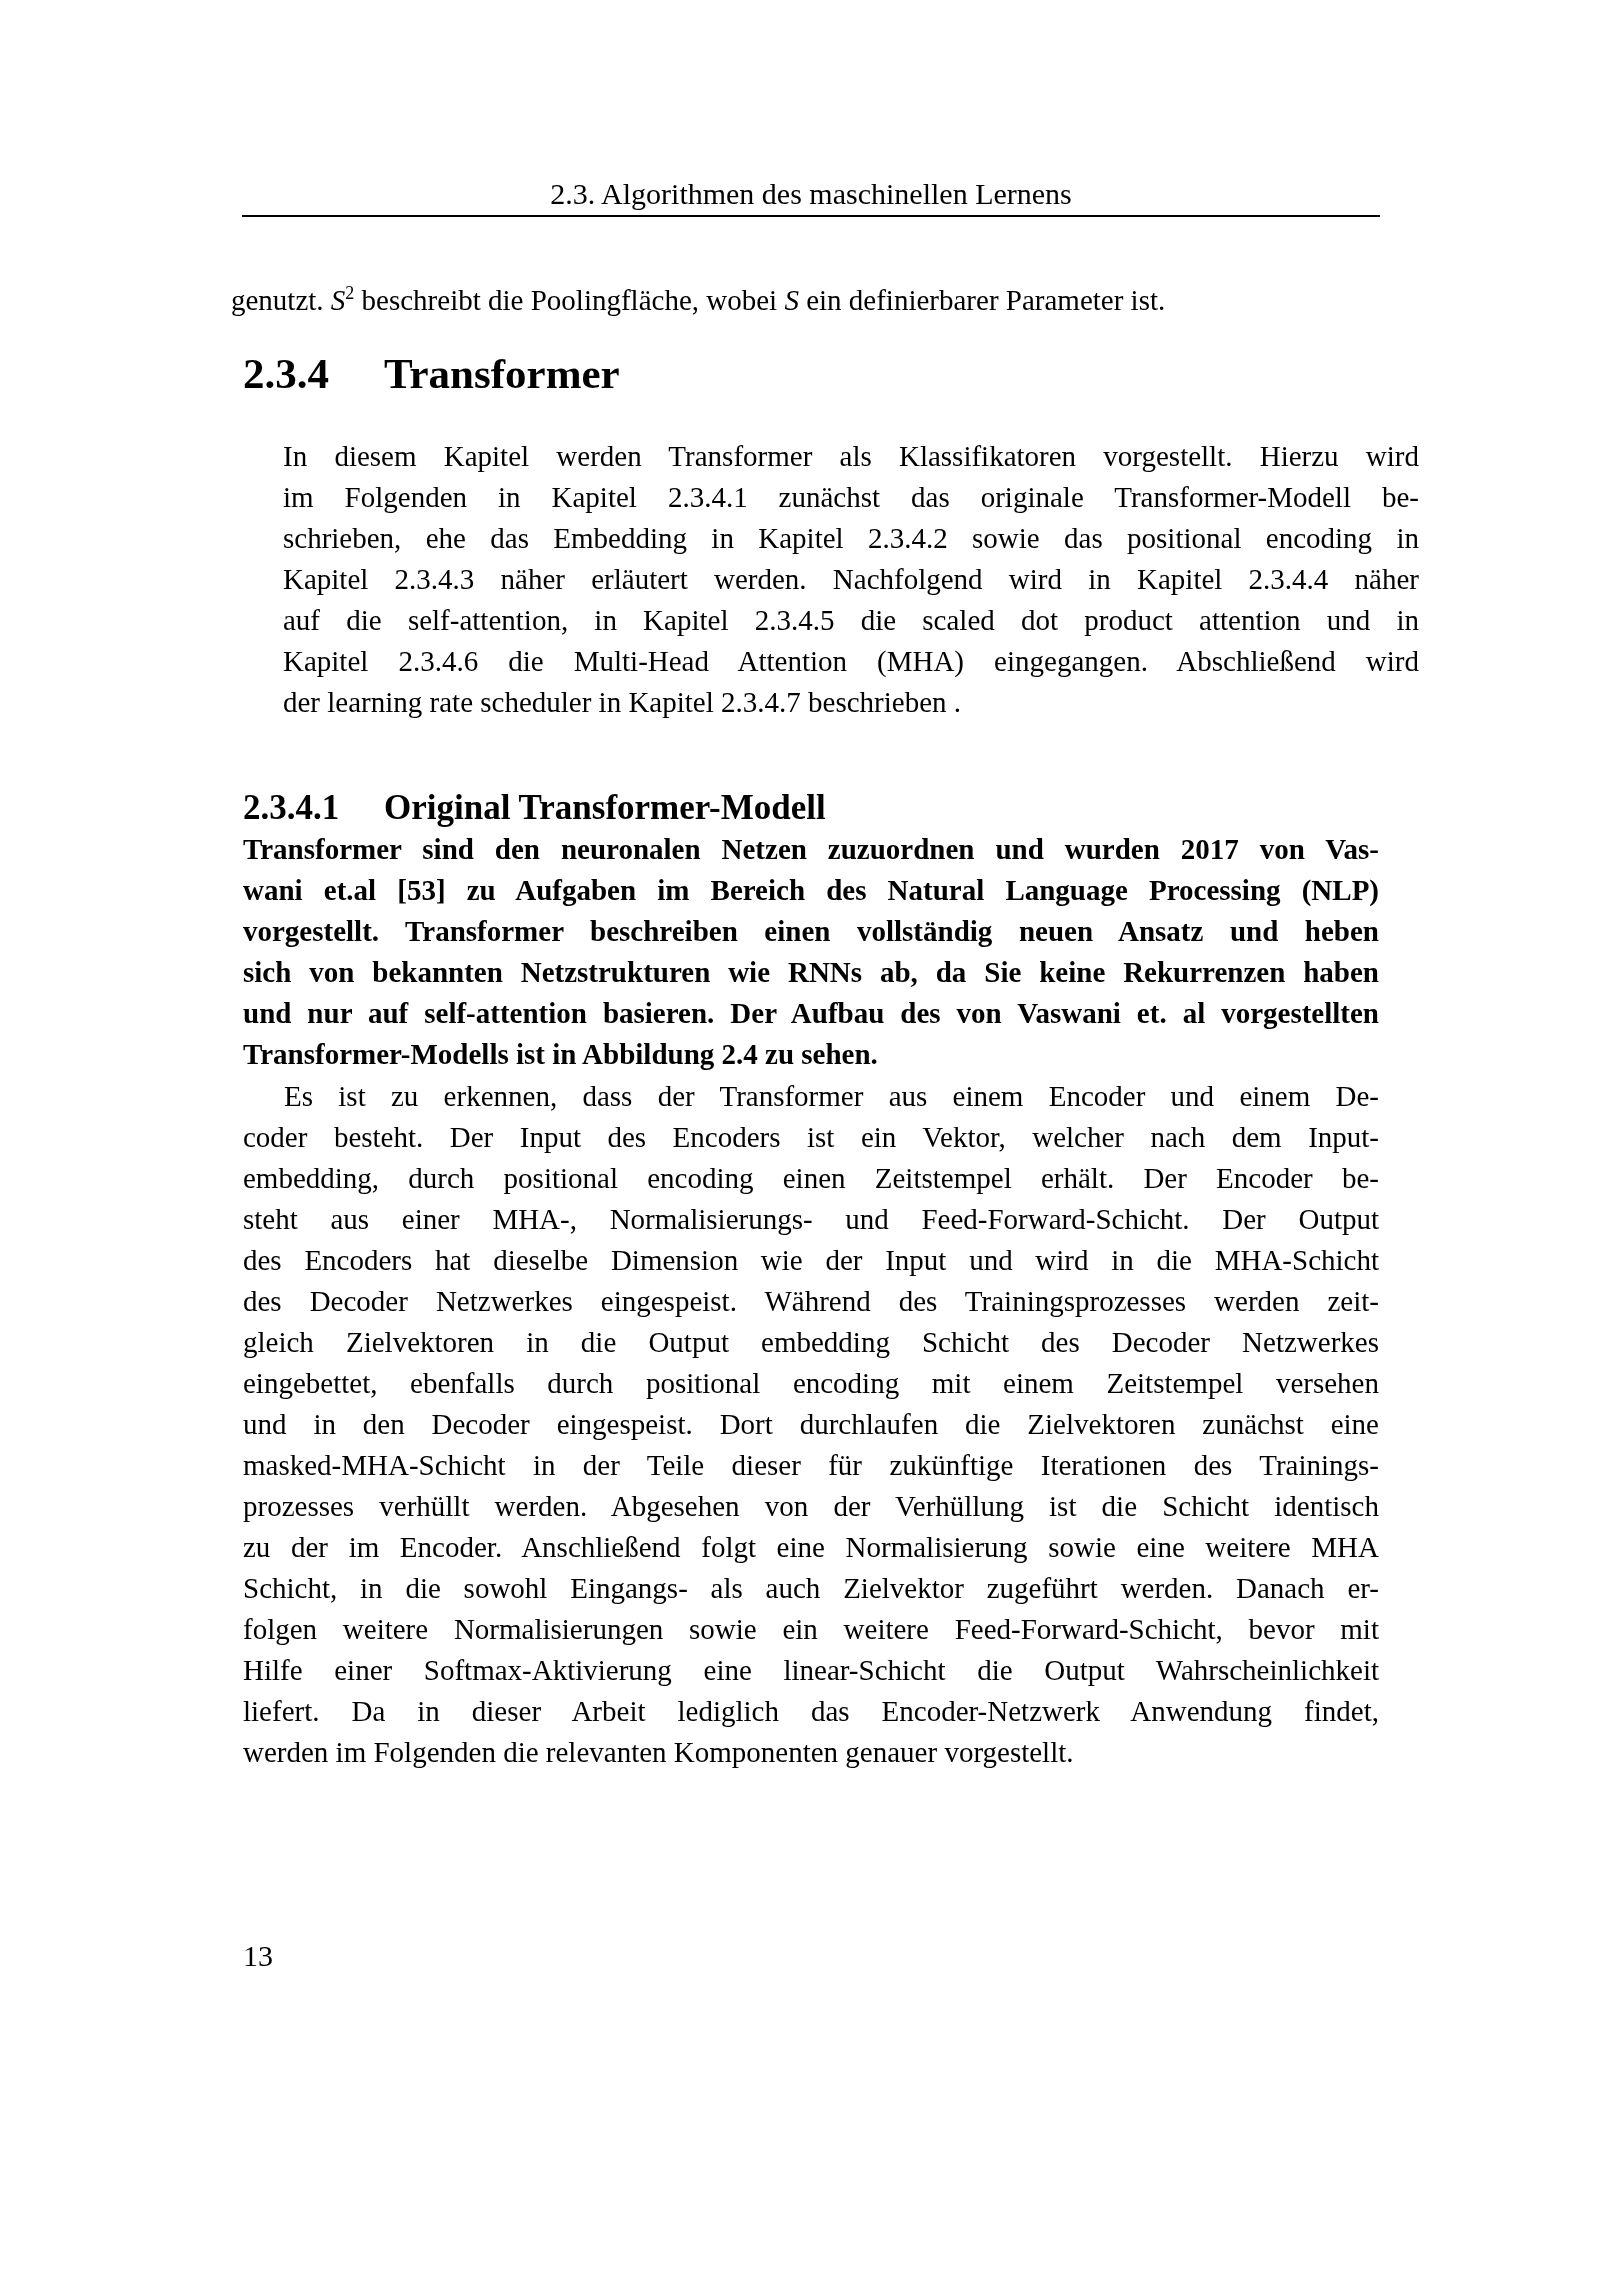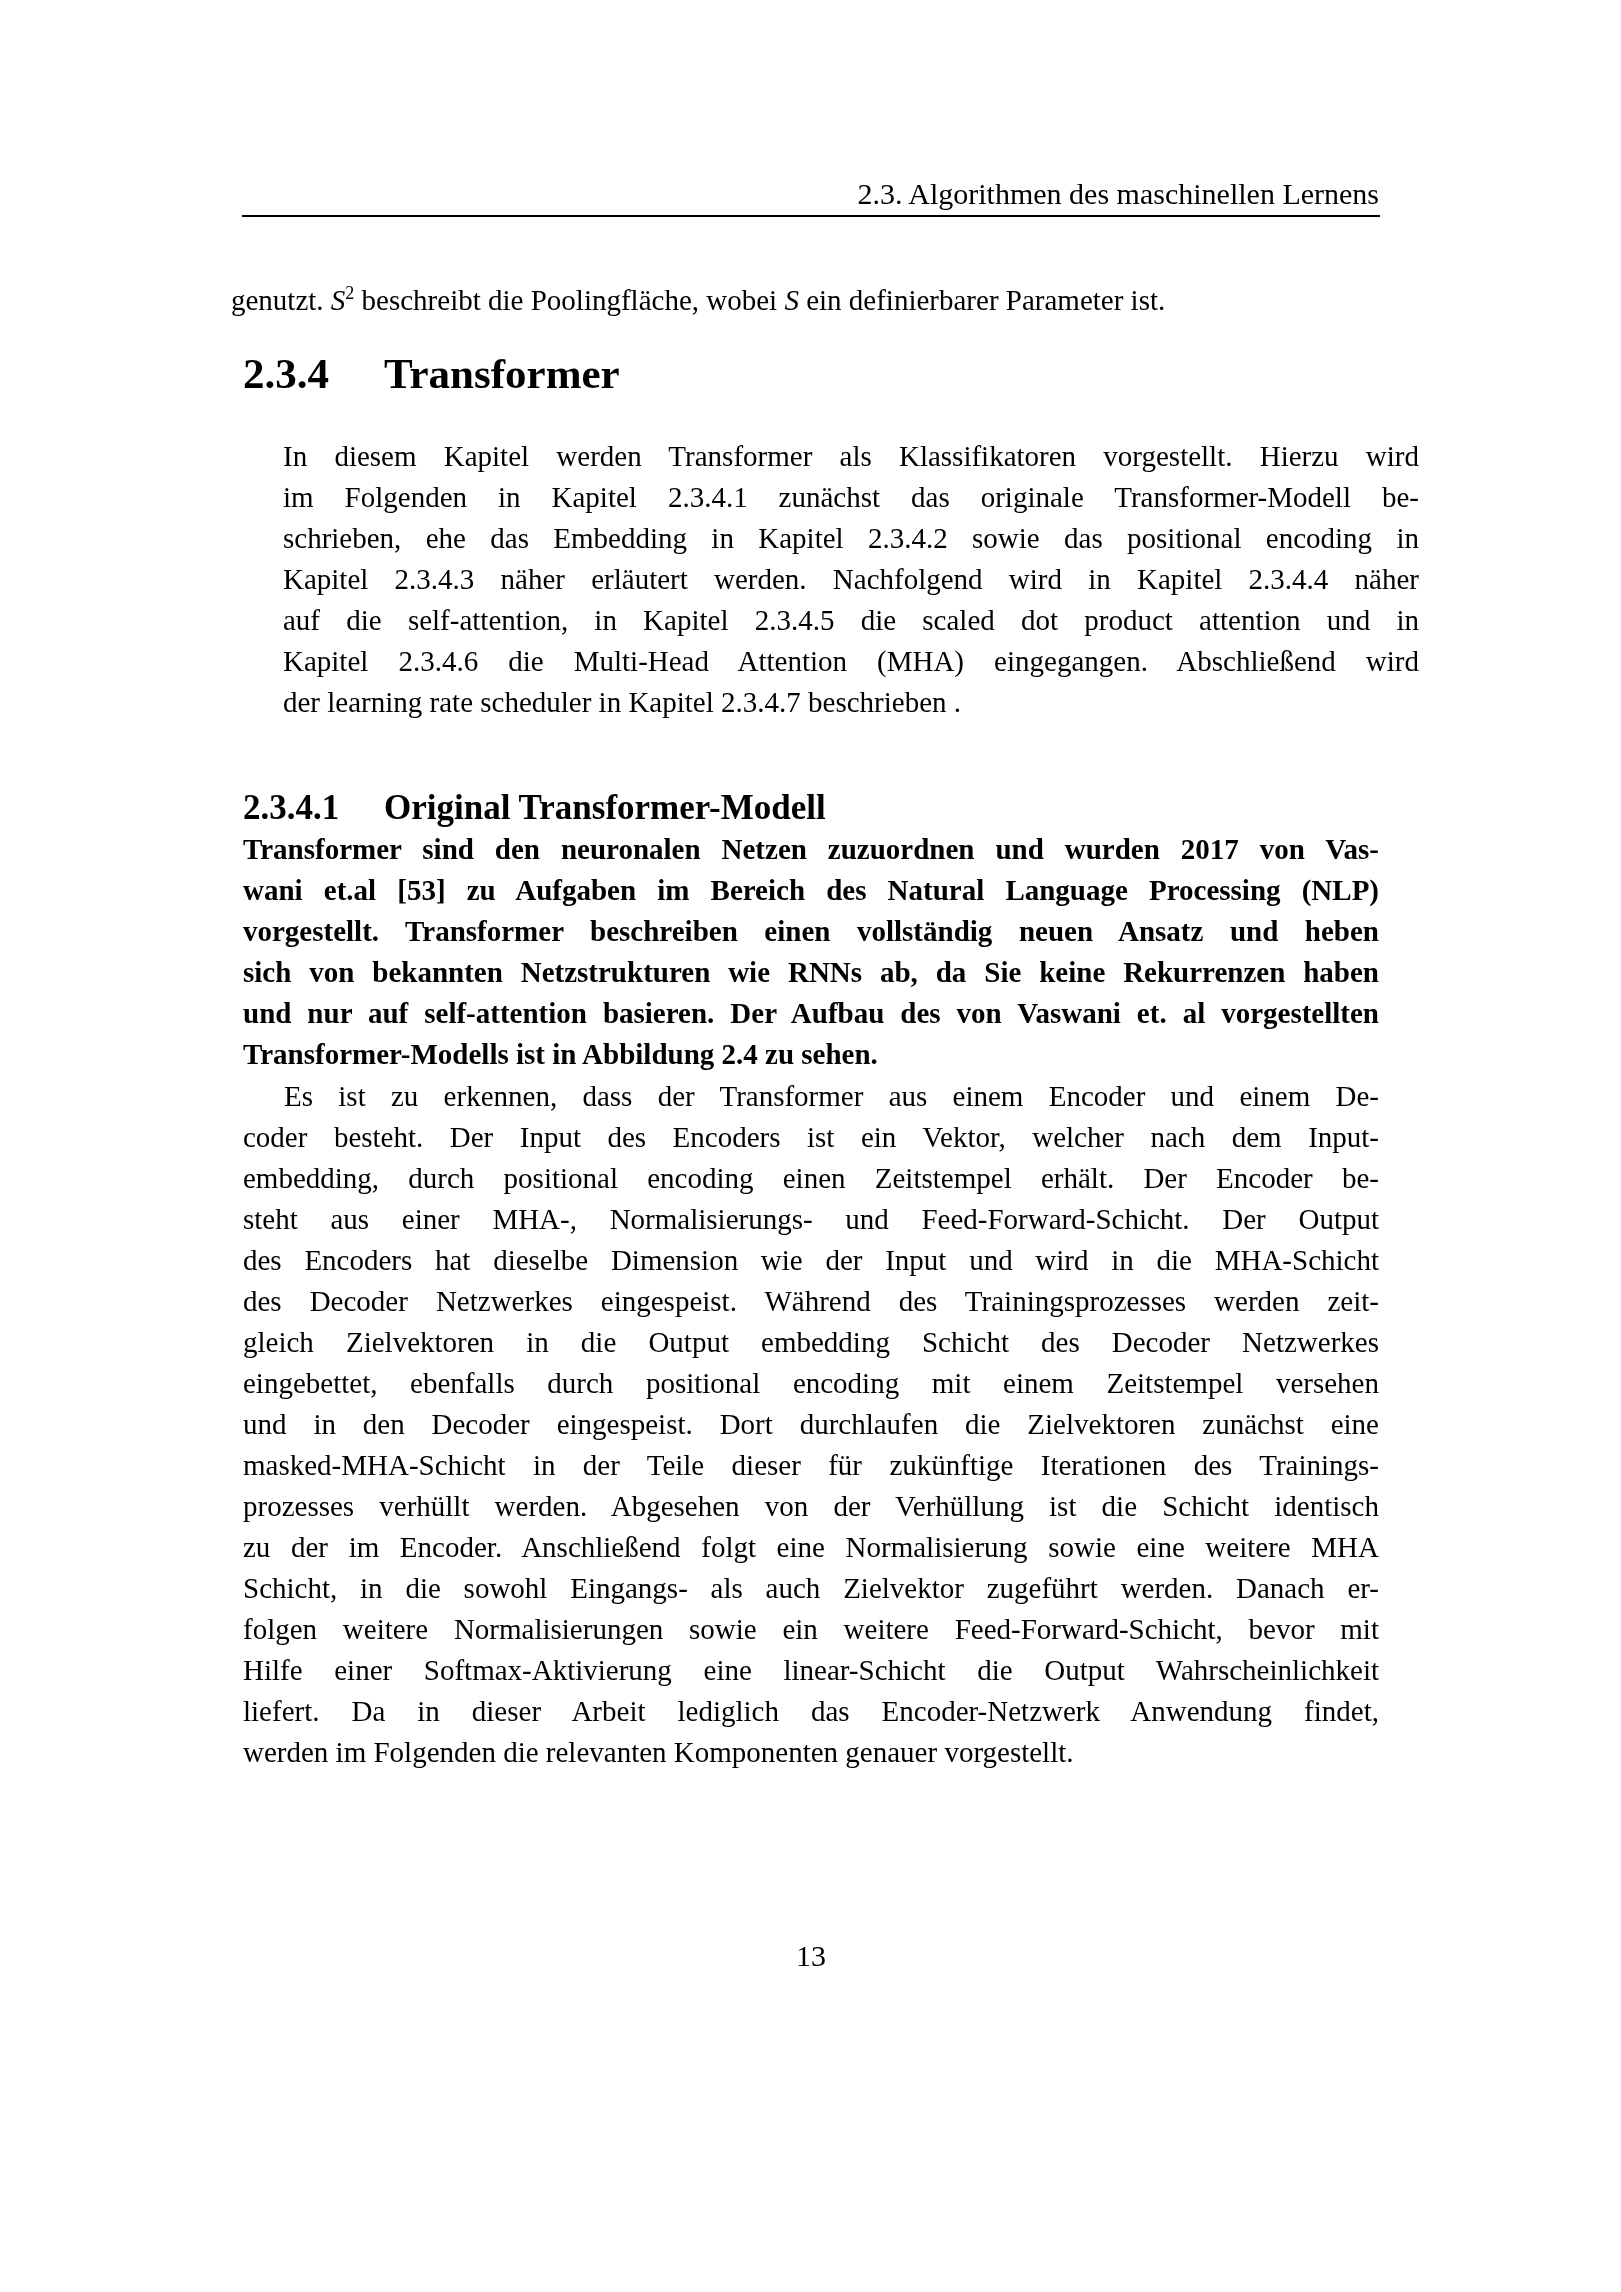--- a/index.html
+++ b/index.html
@@ -6,21 +6,21 @@
   .page{
     position:relative;
     width:1621px;height:2293px;
     background:#ffffff;
     font-family:"Liberation Serif","DejaVu Serif",serif;
     color:#000000;
     overflow:hidden;
   }
   .running-header{
     position:absolute;left:243px;top:176px;width:1136px;
-    font-size:30px;line-height:35px;text-align:right;
+    font-size:30px;line-height:35px;text-align:center;
   }
   .header-rule{
     position:absolute;left:242px;top:215px;width:1138px;height:2px;
     background:#000000;
   }
   .intro{
     position:absolute;left:231px;top:280px;width:1136px;
     font-size:29px;line-height:41px;text-align:left;
   }
   .intro sup{font-size:0.62em;line-height:0;vertical-align:super;}
@@ -44,21 +44,21 @@
   .para-sub2{top:1076px;}
   .para .line{
     height:41px;line-height:41px;overflow:hidden;
     text-align:justify;text-align-last:justify;
     white-space:normal;
   }
   .para .line.last{text-align-last:left;}
   .para-sub2 .line:first-child{text-indent:41px;}
   .page-number{
     position:absolute;left:243px;top:1937px;width:1136px;
-    font-size:30px;line-height:37px;text-align:center;
+    font-size:30px;line-height:37px;text-align:left;
   }
 </style>
 </head>
 <body>
 
 <div class="page">
 
   <div class="running-header">2.3.  Algorithmen des maschinellen Lernens</div>
   <div class="header-rule"></div>
 

